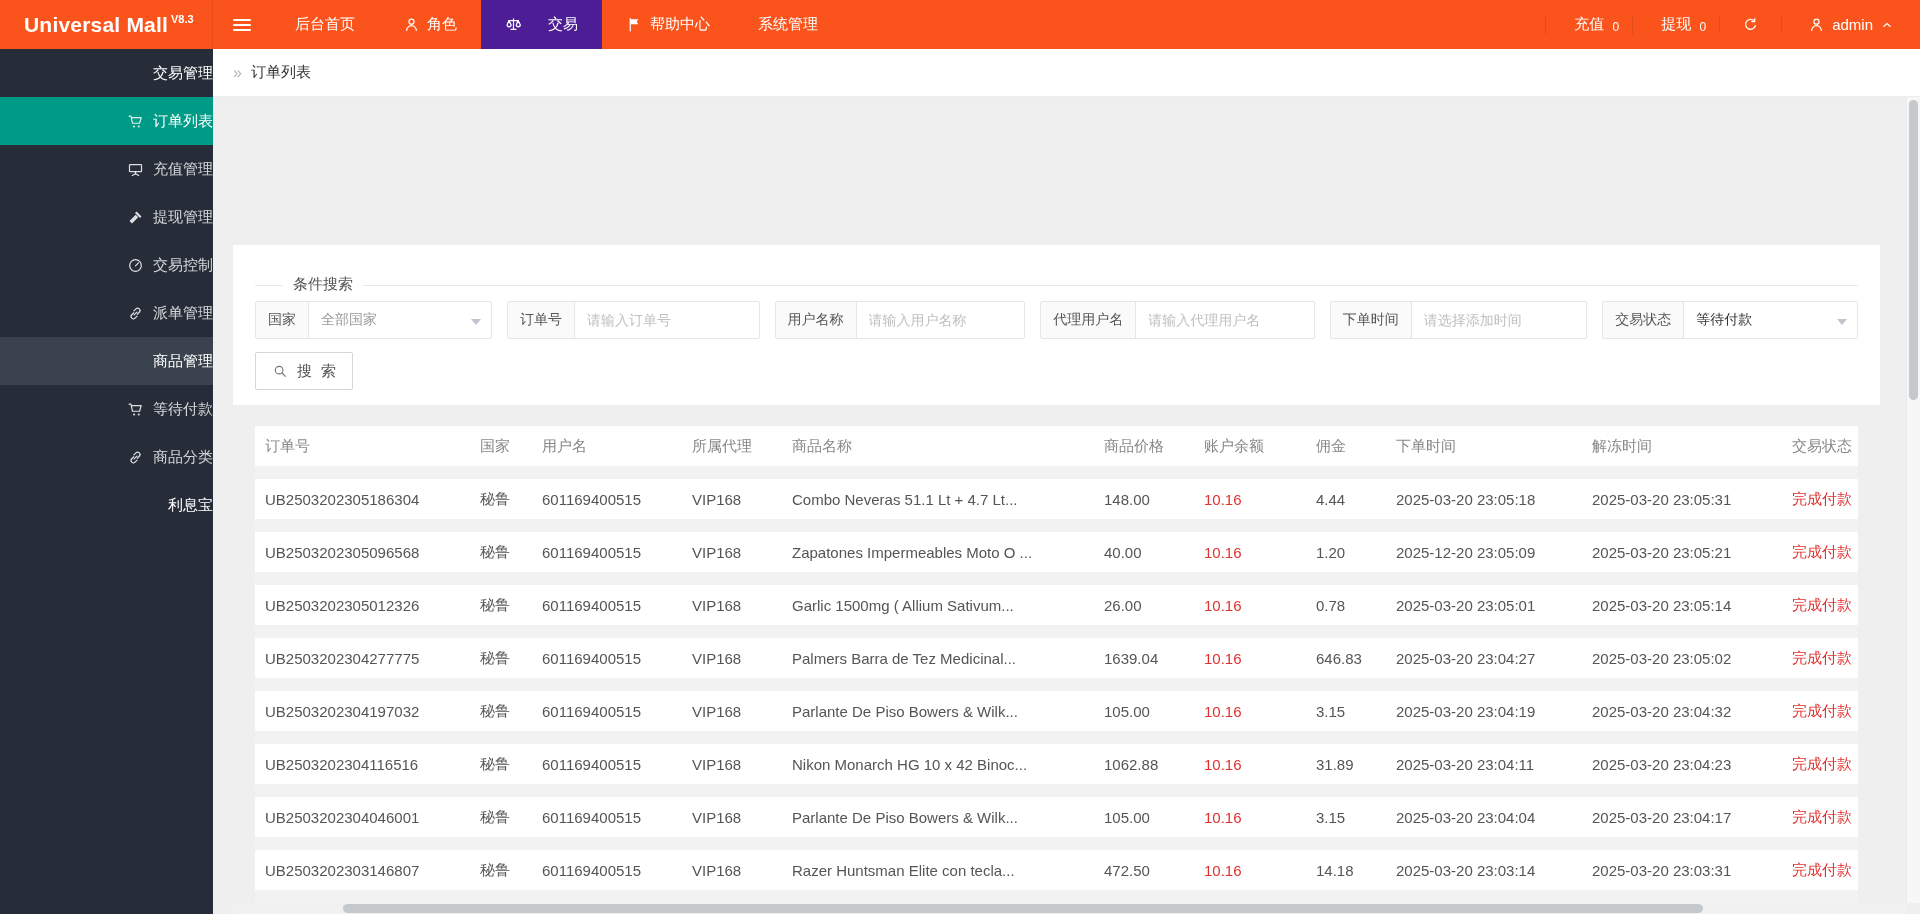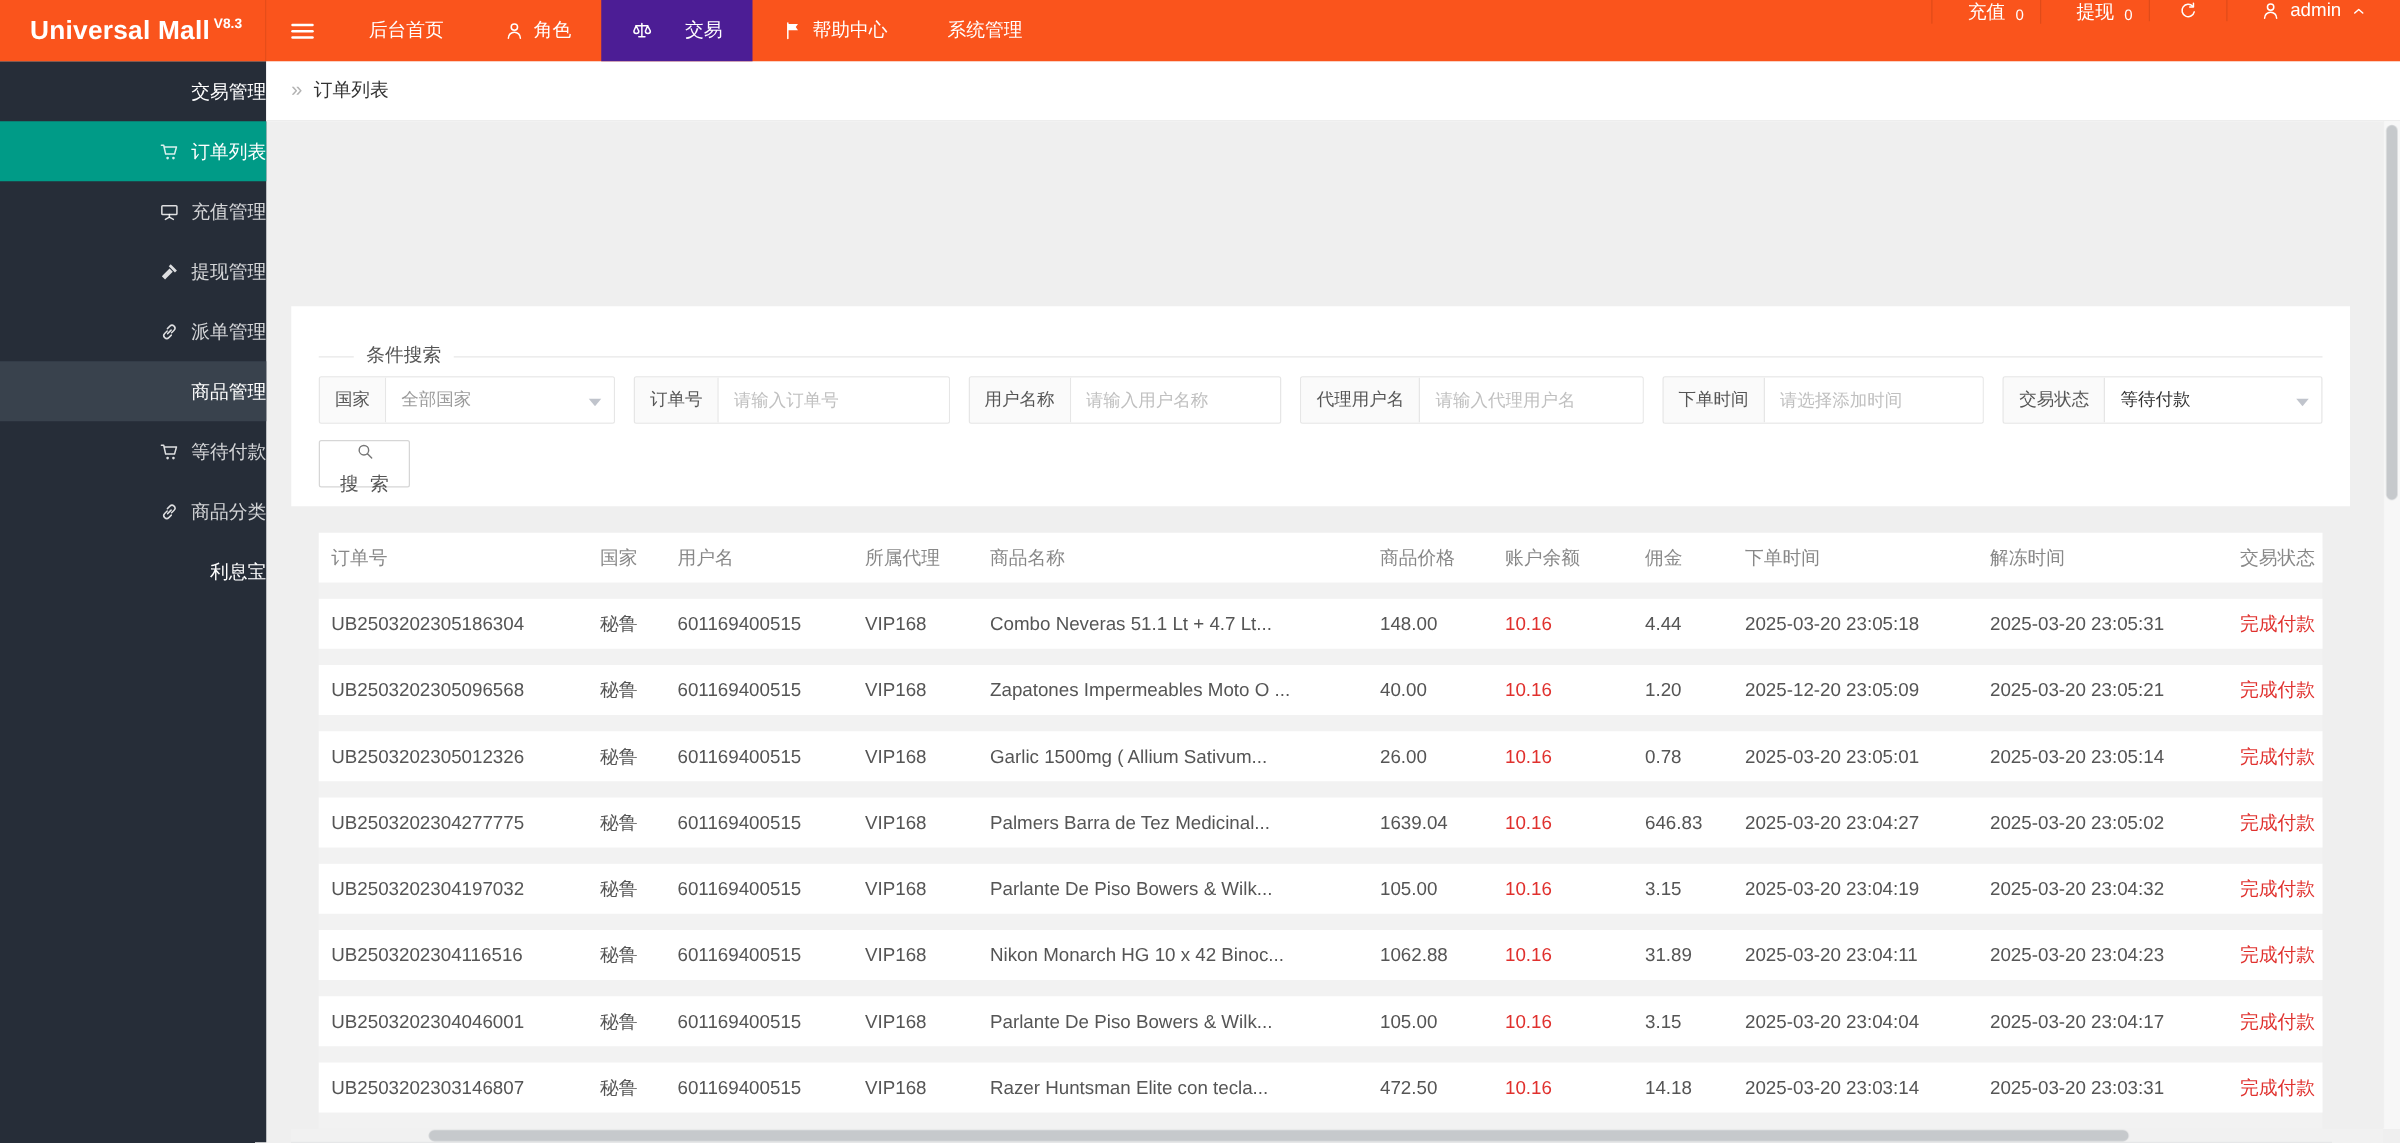--- a/index.html
+++ b/index.html
@@ -12,21 +12,21 @@
   .logo { width:213px; display:flex; align-items:center; padding-left:24px; border-right:1px solid rgba(0,0,0,.08); }
   .logo-text { font-size:21px; font-weight:bold; letter-spacing:.2px; white-space:nowrap; }
   .logo sup { font-size:11px; font-weight:bold; margin-left:3px; position:relative; top:-6px; }
   .hamburger { width:58px; display:flex; flex-direction:column; justify-content:center; align-items:center; gap:3px; cursor:pointer; }
   .hamburger i { display:block; width:18px; height:2px; background:#fff; border-radius:1px; }
   .topnav { display:flex; align-items:stretch; }
   .nav-item { display:flex; align-items:center; gap:7px; padding:0 24px; font-size:15px; }
   .nav-item.active { background:#4c1d95;gap:26px; }
   .nav-icon { width:17px; height:17px; display:inline-block; }
   .nav-icon svg, .icon svg { width:100%; height:100%; display:block; stroke:currentColor; fill:none; stroke-width:1.7; stroke-linecap:round; stroke-linejoin:round; }
-  .top-right { margin-left:auto; display:flex; align-items:flex-start; }
+  .top-right { margin-left:auto; display:flex; align-items:center; }
   .top-action { position:relative; display:flex; align-items:center; padding:0 28px; font-size:15px; border-left:1px solid rgba(0,0,0,.1); cursor:pointer; }
   .top-action .badge { position:absolute; top:5px; right:13px; font-size:12px; color:#fff; }
   .top-action.icon-only { padding:0 22px; }
   .icon { width:17px; height:17px; display:inline-block; }
   .top-user { display:flex; align-items:center; gap:7px; padding:0 26px; font-size:15px; border-left:1px solid rgba(0,0,0,.1); cursor:pointer; }
   .chev { width:14px; height:14px; display:inline-block; }
   .chev svg { width:100%; height:100%; stroke:currentColor; fill:none; stroke-width:2; stroke-linecap:round; stroke-linejoin:round; }
 
   
   .layout { display:flex; height:865px; }
@@ -58,21 +58,21 @@
   .select { position:relative; display:flex; align-items:center; padding:0 26px 0 12px; font-size:14px; cursor:pointer; background:#fff; }
   .select .val { color:#333; }
   .select .val.muted { color:#9a9a9a; }
   .select .caret { position:absolute; right:10px; top:17px; width:0; height:0; border-left:5px solid transparent; border-right:5px solid transparent; border-top:6px solid #c0c4cc; }
   .f-country .select { width:185px; }
   .f-order-no input { width:187px; }
   .f-username input { width:171px; }
   .f-agent-username input { width:181px; }
   .f-order-time input { width:178px; }
   .f-trade-status .select { width:176px; }
-  .search-btn { display:inline-flex; align-items:center; gap:9px; margin-top:13px; height:38px; padding:0 16px; background:#fff; border:1px solid #d6d6d6; border-radius:2px; font-size:15px; color:#555; cursor:pointer; font-family:inherit;flex-direction:column; }
+  .search-btn { display:inline-flex; align-items:center; gap:9px; margin-top:13px; height:38px; padding:0 16px; background:#fff; border:1px solid #d6d6d6; border-radius:2px; font-size:15px; color:#555; cursor:pointer; font-family:inherit; }
   .search-btn .icon { width:16px; height:16px; color:#777; }
   .search-btn .lbl { letter-spacing:9px; margin-right:-9px; }
 
   
   .table-block { margin-top:21px; flex:1; padding:0 22px; overflow:hidden; }
   .t-row { display:grid; grid-template-columns:215px 62px 150px 100px 312px 100px 112px 80px 196px 200px 76px; align-items:center; height:40px; background:#fff; margin-bottom:13px; box-shadow:0 13px 0 0 #f2f2f2; }
   .t-row > span { padding-left:10px; white-space:nowrap; overflow:hidden; font-size:15px; color:#555; }
   .t-row.head > span { color:#888; }
   .t-row .red { color:#e0312e; }
 
@@ -192,20 +192,29 @@
         <span>充值管理</span>
       </div>
       <div class="side-row side-item">
         <span class="icon">
           <svg viewBox="0 0 24 24">
             <path d="M13.5 3.5l7 7-2.2 2.2-7-7z" fill="currentColor" stroke="none"></path>
             <path d="M12.2 8.2L3.5 16.9l3.6 3.6 8.7-8.7z" fill="currentColor" stroke="none"></path>
           </svg>
         </span>
         <span>提现管理</span>
+      </div>
+      <div class="side-row side-item">
+        <span class="icon">
+          <svg viewBox="0 0 24 24">
+            <circle cx="12" cy="12" r="8.2"></circle>
+            <path d="M12 12.5l4.2-4.2"></path>
+          </svg>
+        </span>
+        <span>交易控制</span>
       </div>
       <div class="side-row side-item">
         <span class="icon">
           <svg viewBox="0 0 24 24">
             <path d="M10 14l4-4"></path>
             <path d="M9.5 11l-2.8 2.8a3.3 3.3 0 0 0 4.7 4.7l2.8-2.8"></path>
             <path d="M14.5 13l2.8-2.8a3.3 3.3 0 0 0-4.7-4.7L9.8 8.3"></path>
           </svg>
         </span>
         <span>派单管理</span>

